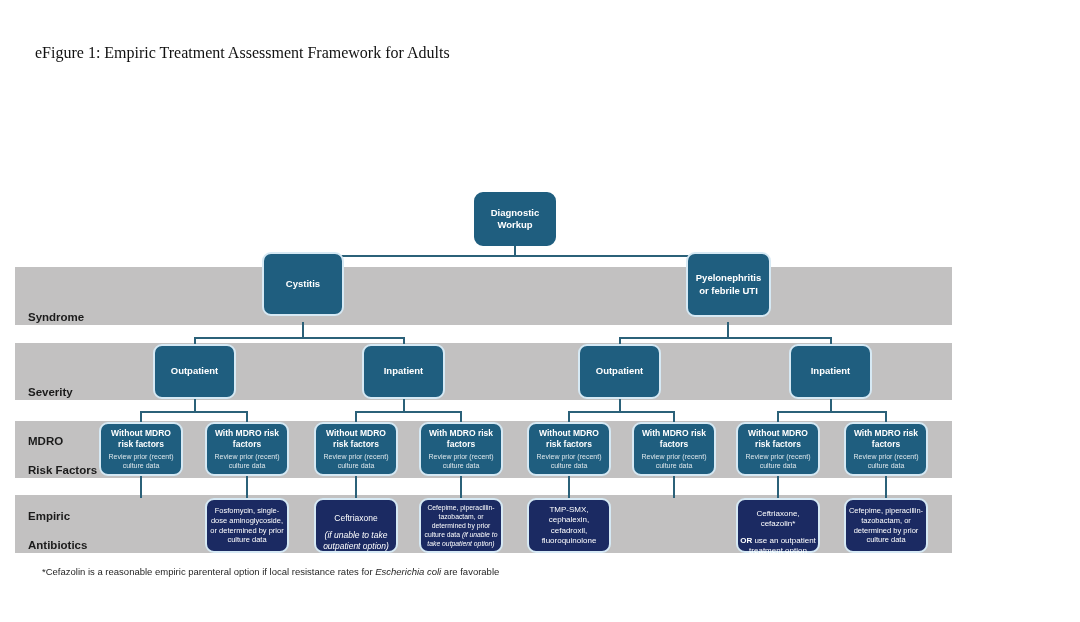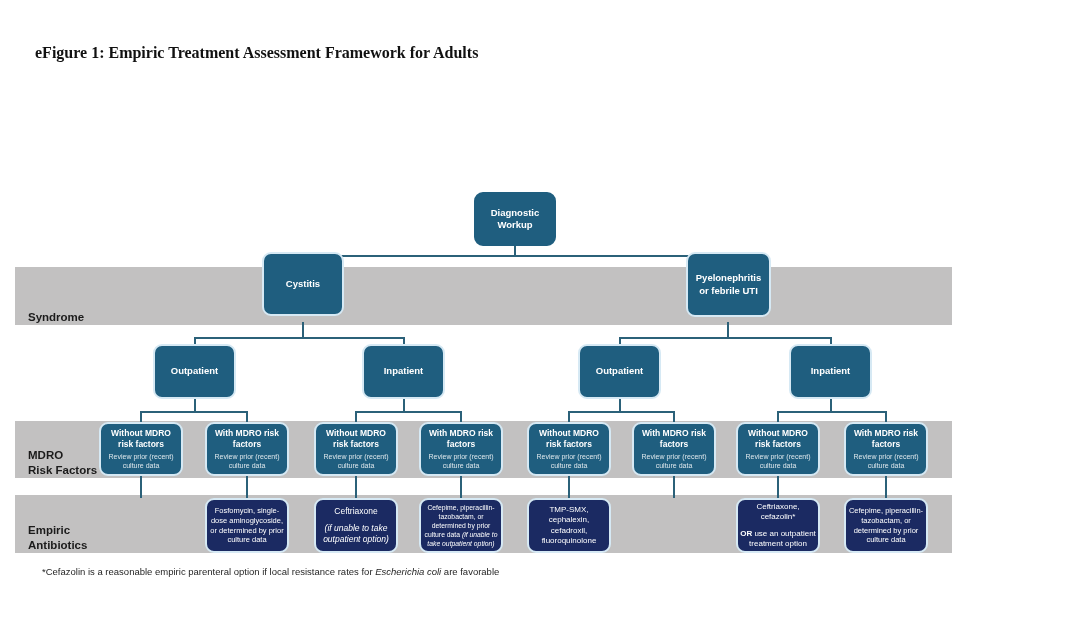--- a/index.html
+++ b/index.html
@@ -1,19 +1,19 @@
 <!DOCTYPE html>
 <html><head>
 <meta charset="utf-8">
 <style>
   html,body{margin:0;padding:0;background:#fff;}
   .canvas{position:relative;width:1080px;height:622px;background:#ffffff;overflow:hidden;
           font-family:"Liberation Sans",sans-serif;}
   .title{position:absolute;left:35px;top:44px;margin:0;font-family:"Liberation Serif",serif;
-         font-size:16px;font-weight:bold;color:#111;}
+         font-size:16px;font-weight:normal;color:#111;}
   
   .band{position:absolute;left:15px;width:937px;background:#c2c1c1;display:flex;align-items:flex-end;}
   .b1{top:267px;height:58px;}
   .b2{top:343px;height:57px;}
   .b3{top:421px;height:57px;}
   .b4{top:495px;height:58px;}
   .rowlabel{padding-left:13px;font-size:11.5px;font-weight:bold;color:#1b1b1b;line-height:1.3;}
   
   .ln{position:absolute;display:block;background:#2b6179;}
   
@@ -25,34 +25,37 @@
   .mnode{font-size:8.5px;}
   .mnode .sub{font-weight:normal;font-size:7px;color:rgba(255,255,255,.85);margin-top:3px;line-height:1.25;}
   
   .enode{position:absolute;top:498px;width:84px;height:55px;background:#1b2a62;
          border:2px solid #d6e9f4;border-radius:9px;color:#fff;font-size:8px;line-height:1.3;
          text-align:center;display:flex;flex-direction:column;align-items:center;justify-content:center;
          box-sizing:border-box;padding:2px;}
   .enode.med{font-size:8.5px;}
   .enode.sm{font-size:7.5px;}
   .enode.tiny{font-size:6.8px;line-height:1.35;}
-  .blk{display:block;}
+  .blk{display:block;margin-top:14px;}
   .it{font-style:italic;}
   .gap{margin-top:6px;}
   .foot{position:absolute;left:42px;top:566px;font-size:9.5px;color:#1f1f1f;}
 </style>
 </head>
 <body>
 
 <div class="canvas">
 
   <h1 class="title">eFigure 1: Empiric Treatment Assessment Framework for Adults</h1>
 
   <div class="band b1">
     <div class="rowlabel">Syndrome</div>
+  </div>
+  <div class="band b2">
+    <div class="rowlabel">Severity</div>
   </div>
   <div class="band b3">
     <div class="rowlabel">
       <span class="blk">MDRO</span>
       <span class="blk">Risk Factors</span>
     </div>
   </div>
   <div class="band b4">
     <div class="rowlabel">
       <span class="blk">Empiric</span>

